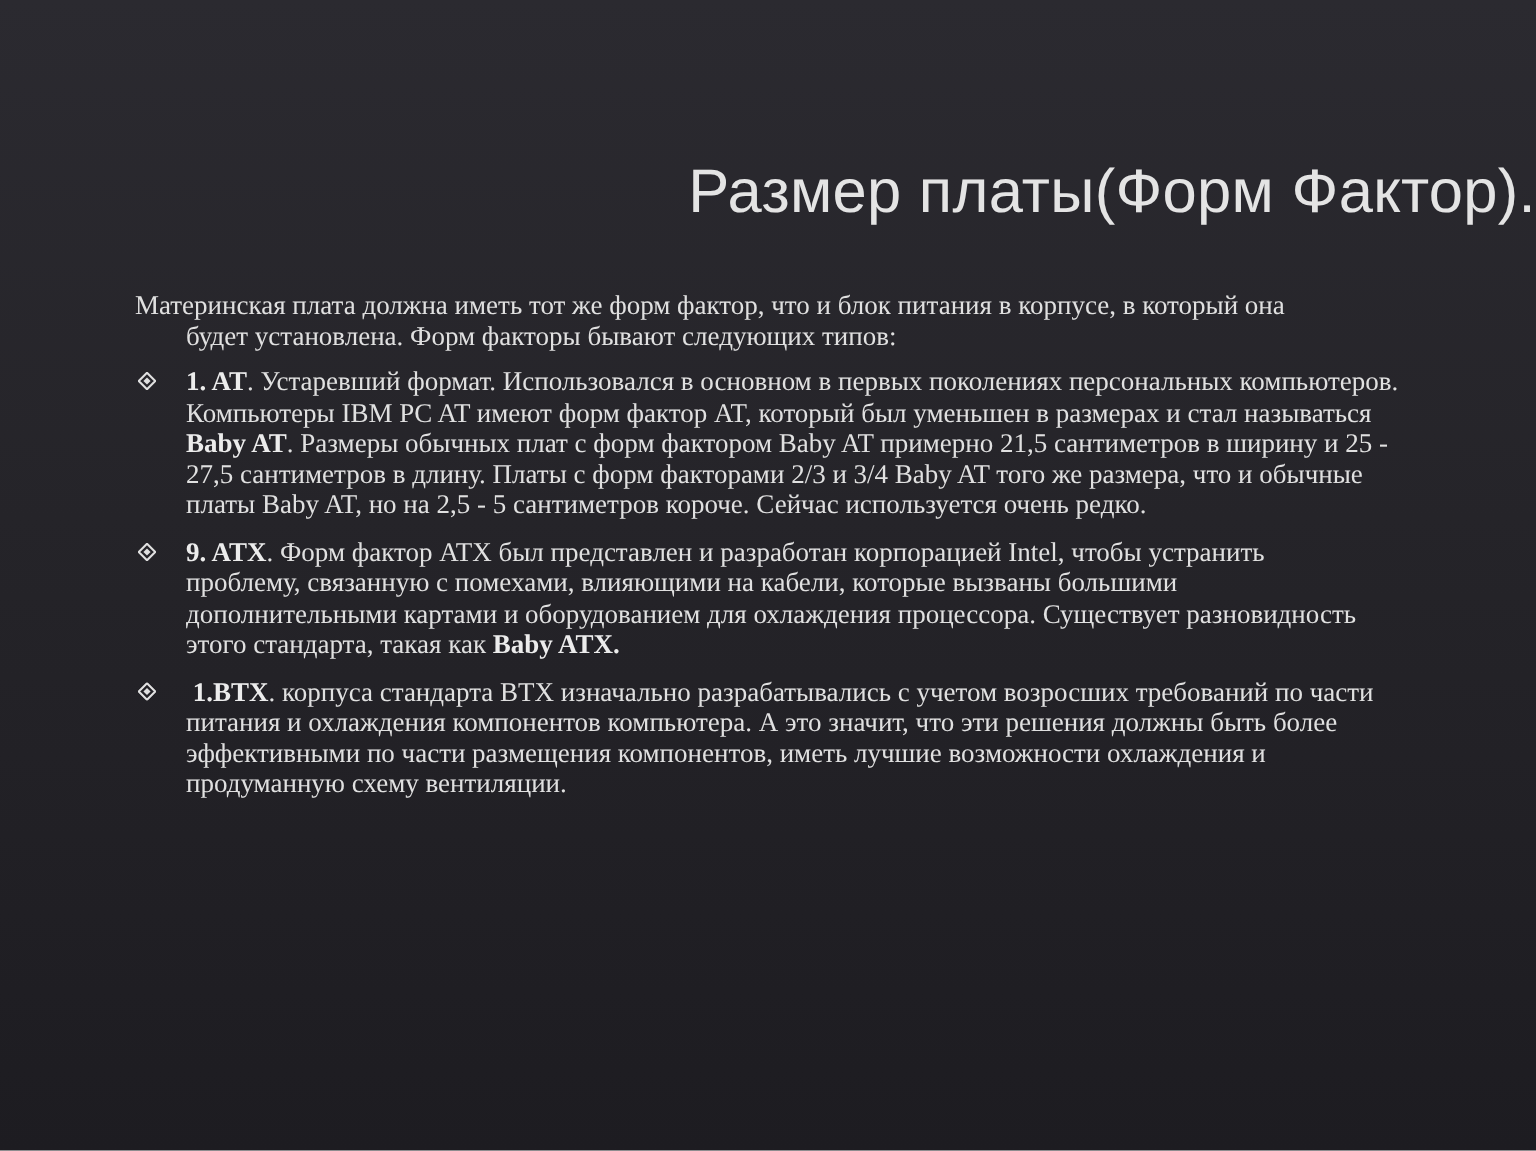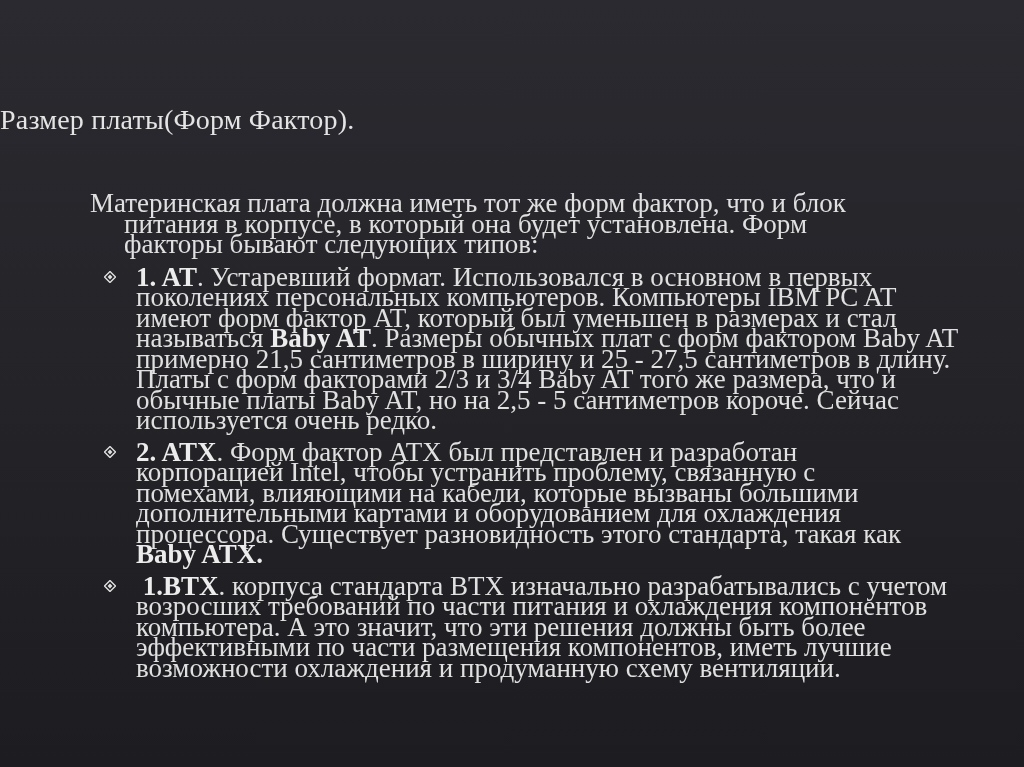--- a/index.html
+++ b/index.html
@@ -17,47 +17,47 @@
     }
     .slide {
       position: absolute;
       inset: 0;
     }
     .title {
       position: absolute;
       top: 104px;
       left: 0;
       width: 1024px;
-      text-align: left;
-      font-family: Liberation Serif, serif;
-      font-size: 28px;
+      text-align: right;
+      font-family: Liberation Sans, sans-serif;
+      font-size: 41px;
       font-weight: normal;
       color: #e4e4e4;
       letter-spacing: 0.2px;
       margin: 0;
     }
     .content {
       position: absolute;
       top: 193px;
       left: 90px;
       width: 860px;
       font-family: "Liberation Serif", "DejaVu Serif", serif;
-      font-size: 27px;
+      font-size: 18px;
       line-height: 20.5px;
       color: #e0e0e0;
     }
     .intro {
       margin: 0 0 10px 0;
       padding-left: 34px;
       text-indent: -34px;
       width: 760px;
     }
     .bullets {
       list-style: none;
-      margin: 12px;
+      margin: 0;
       padding: 0;
     }
     .bullet-item {
       position: relative;
       padding-left: 34px;
       margin-bottom: 11px;
       width: 826px;
     }
     .bullet-item .text {
       display: block;
@@ -100,21 +100,21 @@
         <span class="text"><b>1. AT</b><span>. Устаревший формат. Использовался в основном в первых поколениях персональных компьютеров. Компьютеры IBM PC AT имеют форм фактор AT, который был уменьшен в размерах и стал называться </span><b>Baby AT</b><span>. Размеры обычных плат с форм фактором Baby AT примерно 21,5 сантиметров в ширину и 25 - 27,5 сантиметров в длину. Платы с форм факторами 2/3 и 3/4 Baby AT того же размера, что и обычные платы Baby AT, но на 2,5 - 5 сантиметров короче. Сейчас используется очень редко.</span></span>
       </li>
 
       <li class="bullet-item item-2">
         <span class="bullet-icon">
           <svg width="12" height="12" viewBox="0 0 12 12">
             <polygon points="6,0.5 11.5,6 6,11.5 0.5,6" fill="none" stroke="#e0e0e0" stroke-width="1.4"></polygon>
             <polygon points="6,3.6 8.4,6 6,8.4 3.6,6" fill="#e0e0e0"></polygon>
           </svg>
         </span>
-        <span class="text"><b>2. ATX</b><span>. Форм фактор ATX был представлен и разработан корпорацией Intel, чтобы устранить проблему, связанную с помехами, влияющими на кабели, которые вызваны большими дополнительными картами и оборудованием для охлаждения процессора. Существует разновидность этого стандарта, такая как </span><b>Baby ATX.</b><span></span></span>
+        <span class="text"><b>9. ATX</b><span>. Форм фактор ATX был представлен и разработан корпорацией Intel, чтобы устранить проблему, связанную с помехами, влияющими на кабели, которые вызваны большими дополнительными картами и оборудованием для охлаждения процессора. Существует разновидность этого стандарта, такая как </span><b>Baby ATX.</b><span></span></span>
       </li>
 
       <li class="bullet-item item-3">
         <span class="bullet-icon">
           <svg width="12" height="12" viewBox="0 0 12 12">
             <polygon points="6,0.5 11.5,6 6,11.5 0.5,6" fill="none" stroke="#e0e0e0" stroke-width="1.4"></polygon>
             <polygon points="6,3.6 8.4,6 6,8.4 3.6,6" fill="#e0e0e0"></polygon>
           </svg>
         </span>
         <span class="text">&nbsp;<b>1.BTX</b><span>. корпуса стандарта BTX изначально разрабатывались с учетом возросших требований по части питания и охлаждения компонентов компьютера. А это значит, что эти решения должны быть более эффективными по части размещения компонентов, иметь лучшие возможности охлаждения и продуманную схему вентиляции.</span></span>

